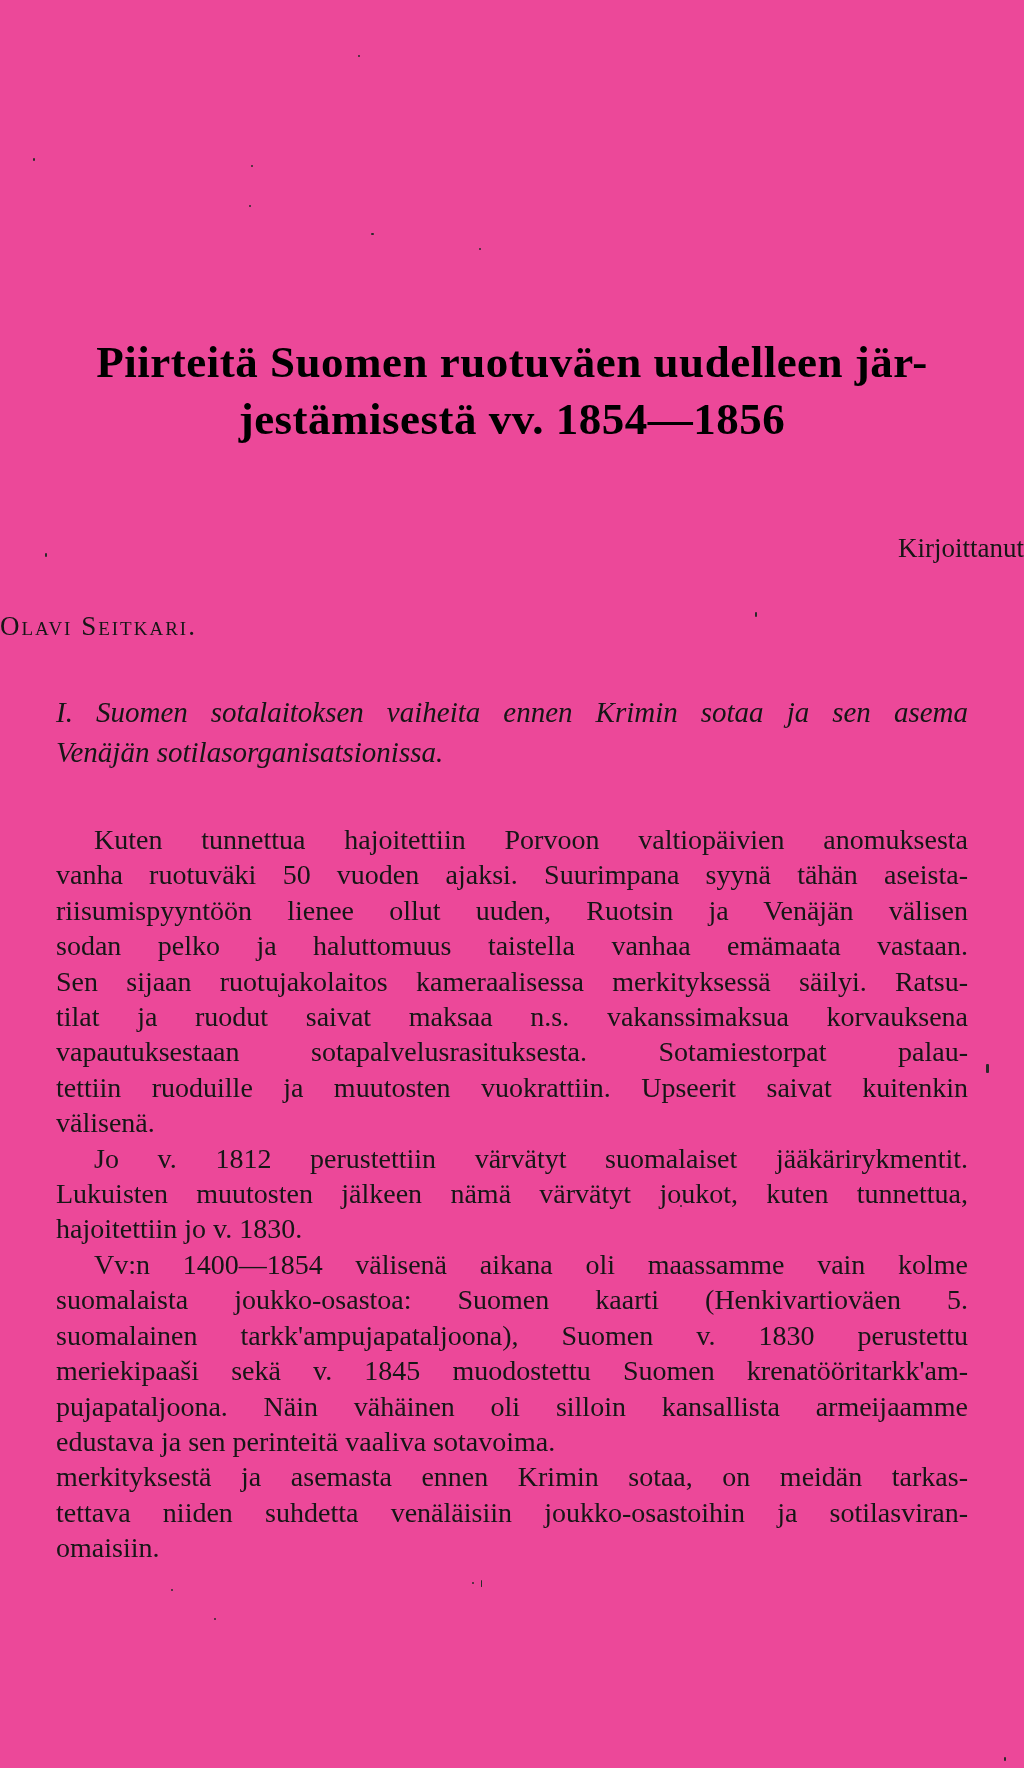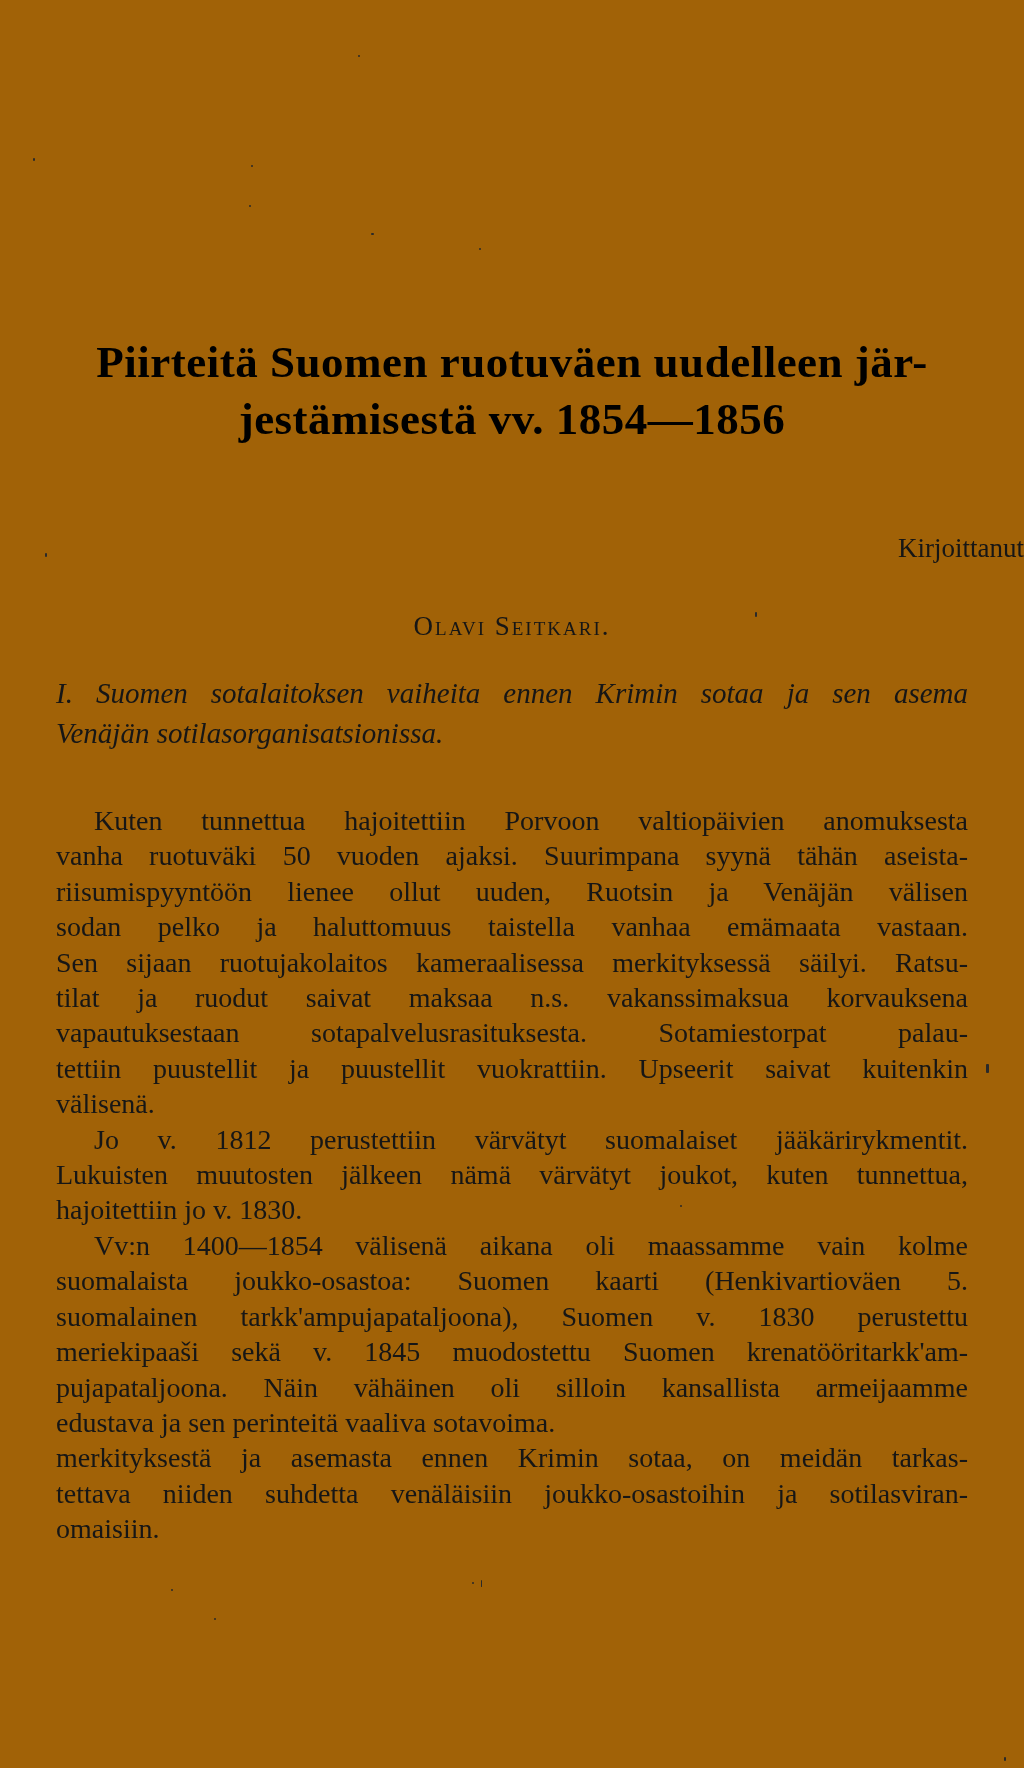--- a/index.html
+++ b/index.html
@@ -1,21 +1,21 @@
 <!DOCTYPE html>
 <html><head>
 <meta charset="utf-8">
 <style>
   html, body { margin: 0; padding: 0; background: #e8e8e8; }
   .page {
     position: relative;
     width: 1024px;
     height: 1768px;
     margin: 0 auto;
-    background: #a16207;
+    background: #ec4899;
     color: #161616;
     font-family: "Liberation Serif", "DejaVu Serif", serif;
     overflow: hidden;
   }
   .title {
     margin: 0 56px;
     padding-top: 334px;
     font-size: 45px;
     line-height: 57px;
     font-weight: 700;
@@ -26,26 +26,25 @@
   .byline {
     margin-top: 84px;
     font-size: 27px;
     line-height: 32px;
     text-align: right;
   }
   .author {
     margin-top: 46px;
     font-size: 27px;
     line-height: 32px;
-    text-align: center;
     font-variant: small-caps;
     letter-spacing: 2px;
   }
   .section-heading {
-    margin: 31px 56px 0 56px;
+    margin: 50px 56px 0 56px;
     font-style: italic;
     font-size: 29px;
     line-height: 40px;
   }
   .section-heading .h-line1 {
     text-align: justify;
     text-align-last: justify;
   }
   .section-heading .h-line2 {
   }
@@ -89,21 +88,21 @@
 
   <div class="body-text">
       <div class="paragraph">
         <div class="line first">Kuten tunnettua hajoitettiin Porvoon valtiopäivien anomuksesta</div>
         <div class="line">vanha ruotuväki 50 vuoden ajaksi. Suurimpana syynä tähän aseista-</div>
         <div class="line">riisumispyyntöön lienee ollut uuden, Ruotsin ja Venäjän välisen</div>
         <div class="line">sodan pelko ja haluttomuus taistella vanhaa emämaata vastaan.</div>
         <div class="line">Sen sijaan ruotujakolaitos kameraalisessa merkityksessä säilyi. Ratsu-</div>
         <div class="line">tilat ja ruodut saivat maksaa n.s. vakanssimaksua korvauksena</div>
         <div class="line">vapautuksestaan sotapalvelusrasituksesta. Sotamiestorpat palau-</div>
-        <div class="line">tettiin puustellit ja puustellit vuokrattiin. Upseerit saivat kuitenkin</div>
+        <div class="line">tettiin ruoduille ja muutosten vuokrattiin. Upseerit saivat kuitenkin</div>
         <div class="line last">välisenä.</div>
       </div>
       <div class="paragraph">
         <div class="line first">Jo v. 1812 perustettiin värvätyt suomalaiset jääkärirykmentit.</div>
         <div class="line">Lukuisten muutosten jälkeen nämä värvätyt joukot, kuten tunnettua,</div>
         <div class="line last">hajoitettiin jo v. 1830.</div>
       </div>
       <div class="paragraph">
         <div class="line first">Vv:n 1400—1854 välisenä aikana oli maassamme vain kolme</div>
         <div class="line">suomalaista joukko-osastoa: Suomen kaarti (Henkivartioväen 5.</div>

